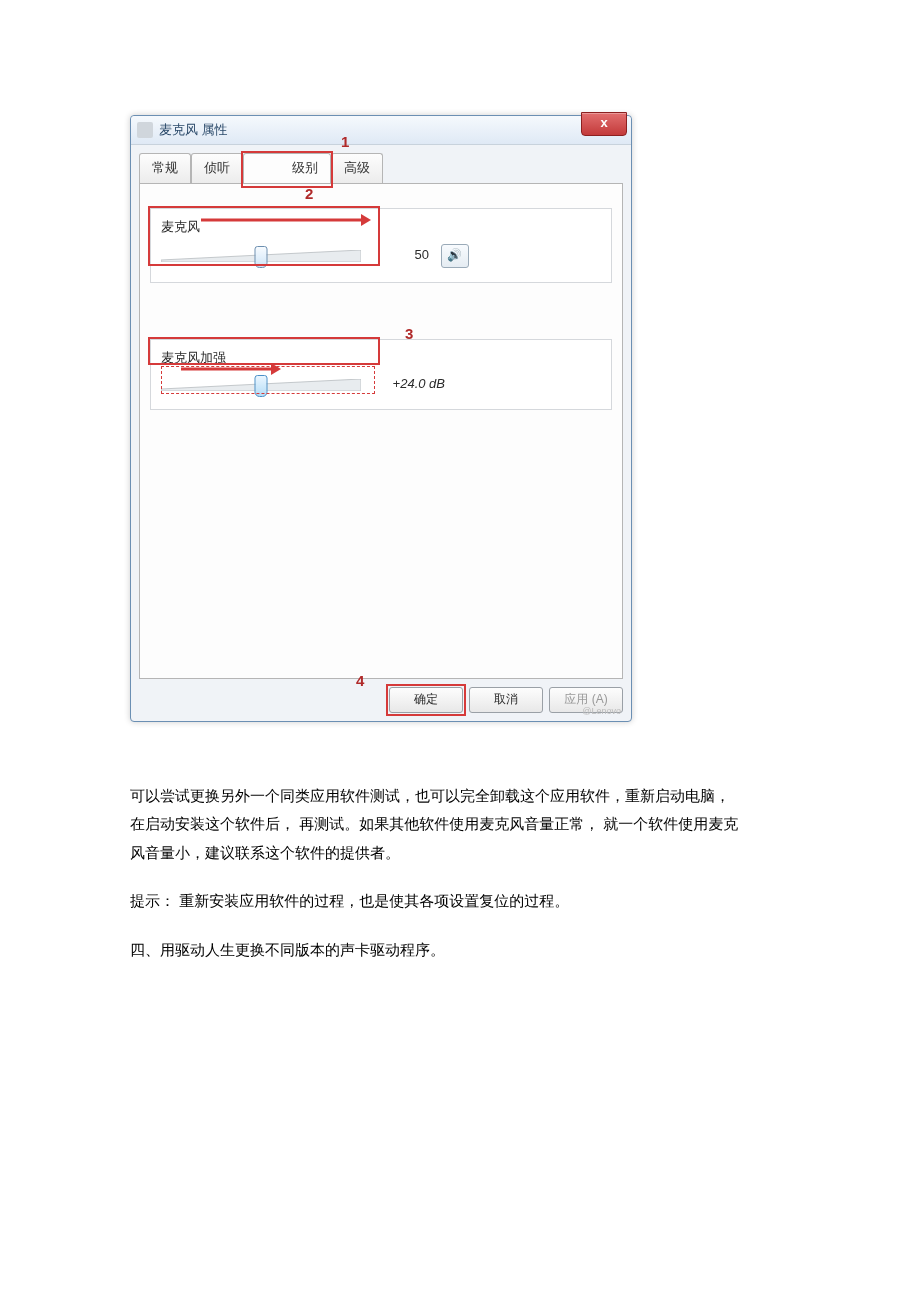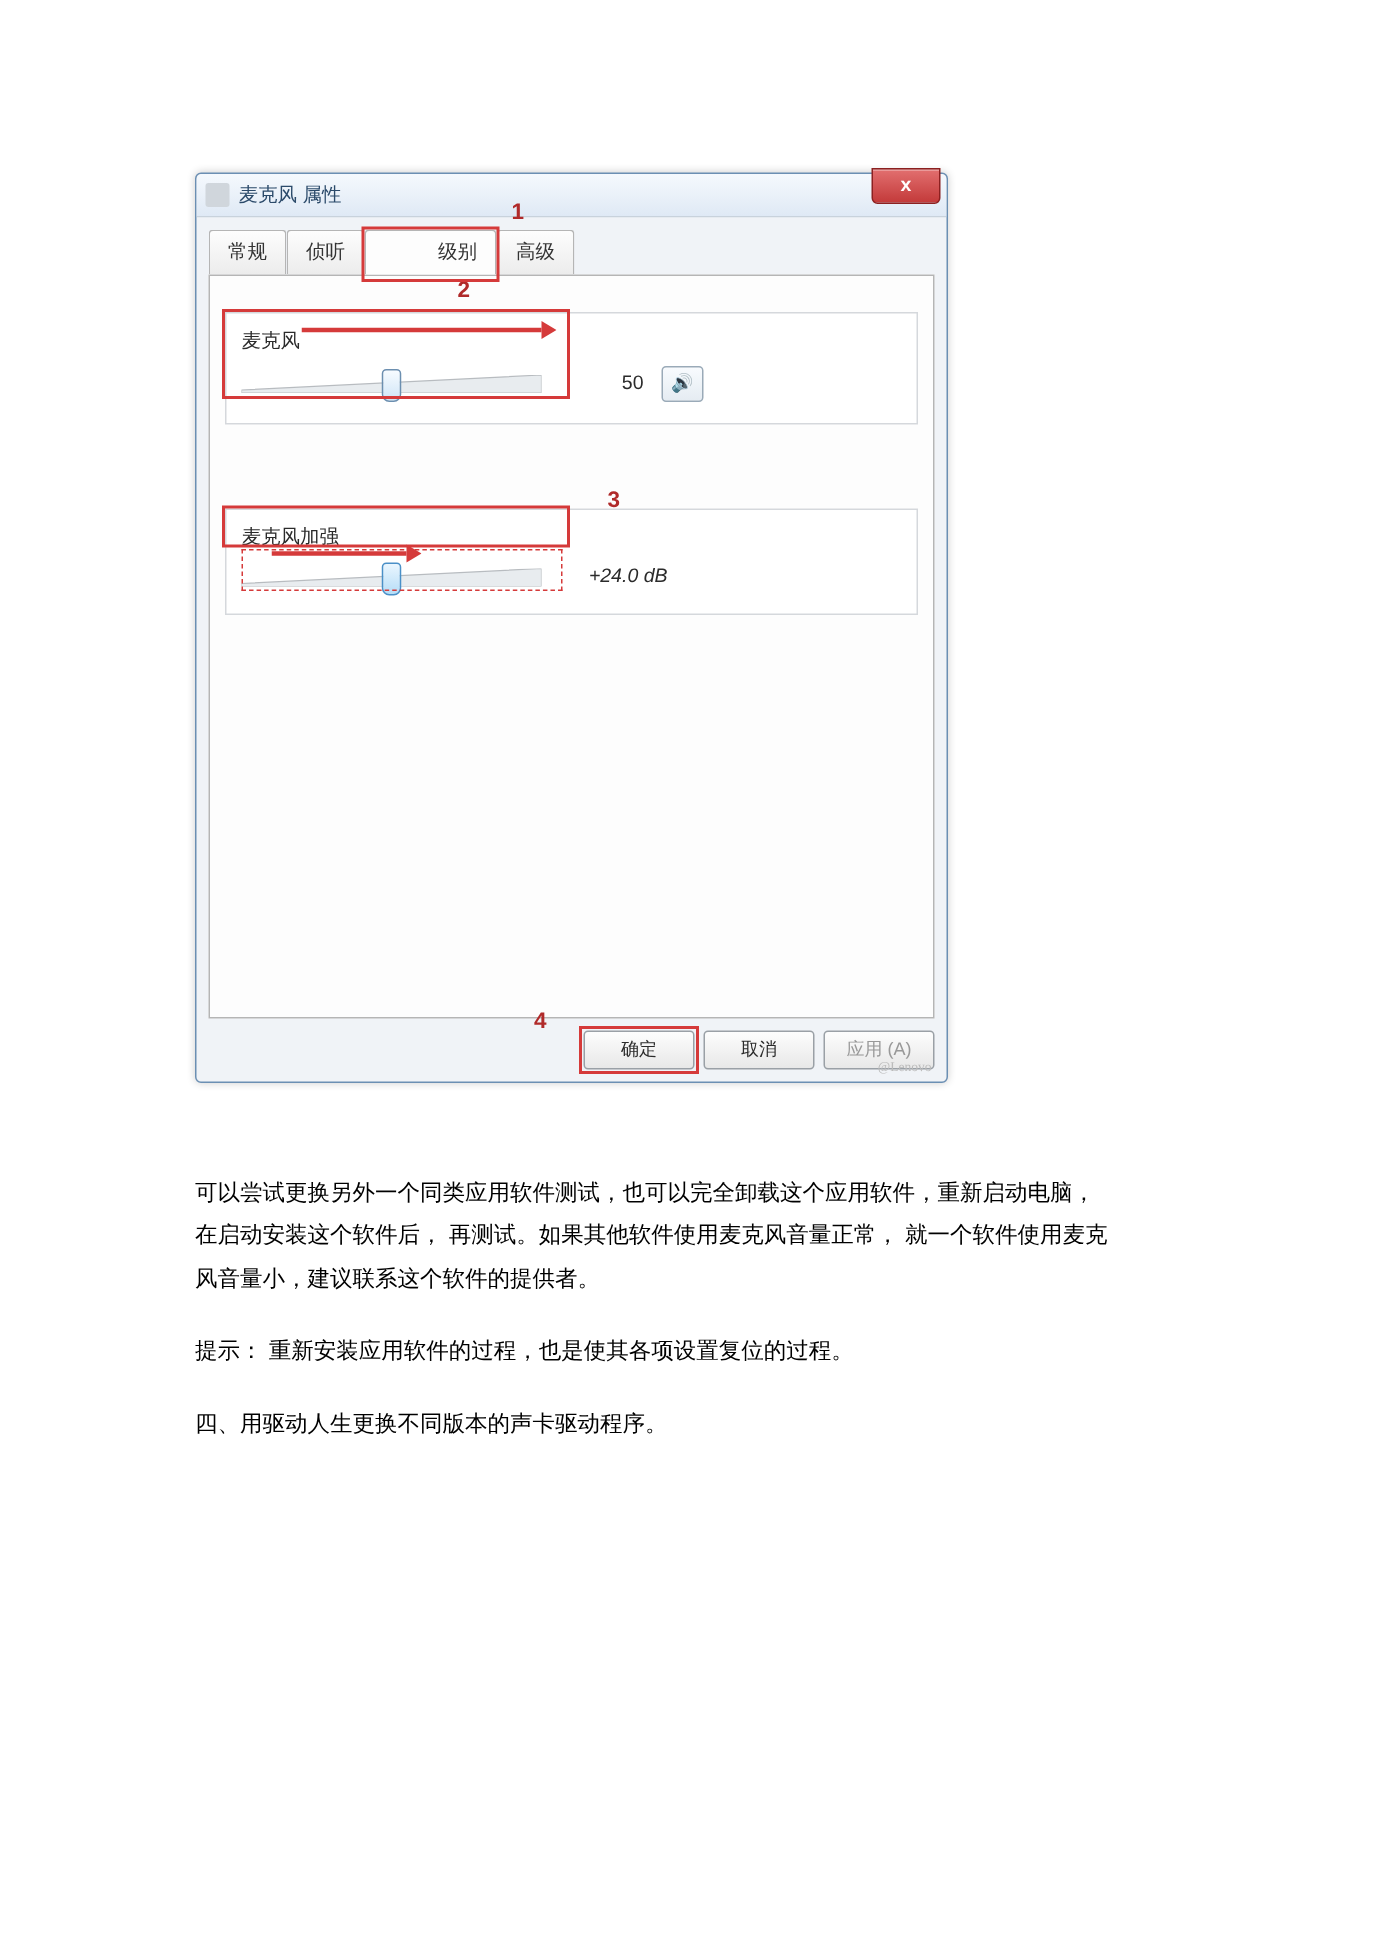--- a/index.html
+++ b/index.html
@@ -213,21 +213,20 @@
     right: -4px;
     bottom: -4px;
     pointer-events: none;
   }
   .watermark {
     font-size: 9px;
     color: #bbb;
     position: absolute;
     right: 10px;
     bottom: 2px;
-    font-family: Liberation Serif, serif;
   }
   
   .para {
     margin: 0 0 20px 0;
     line-height: 1.9;
     text-align: justify;
   }
 </style>
 </head>
 <body>

